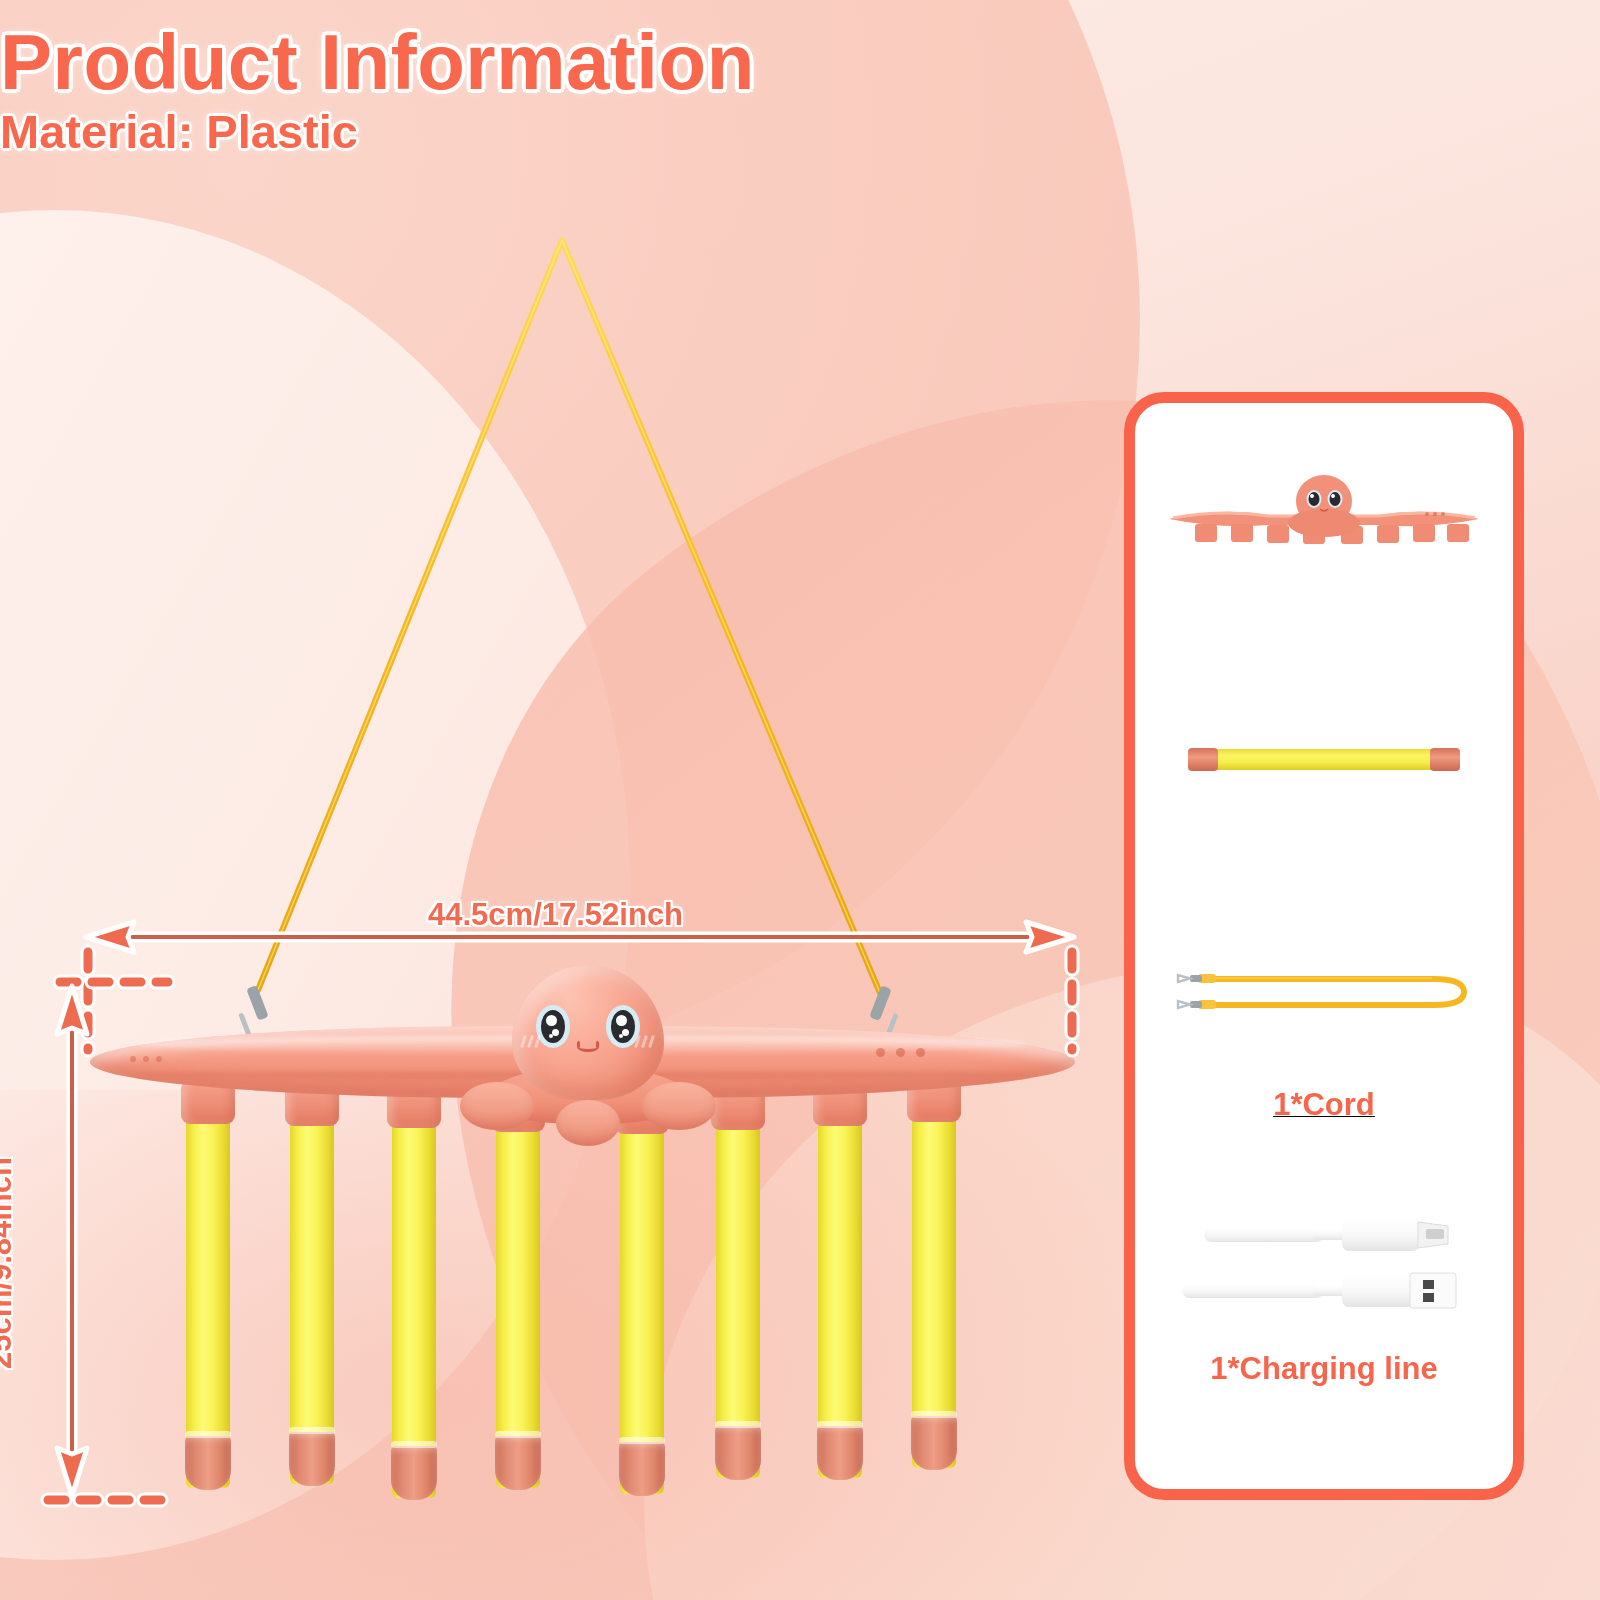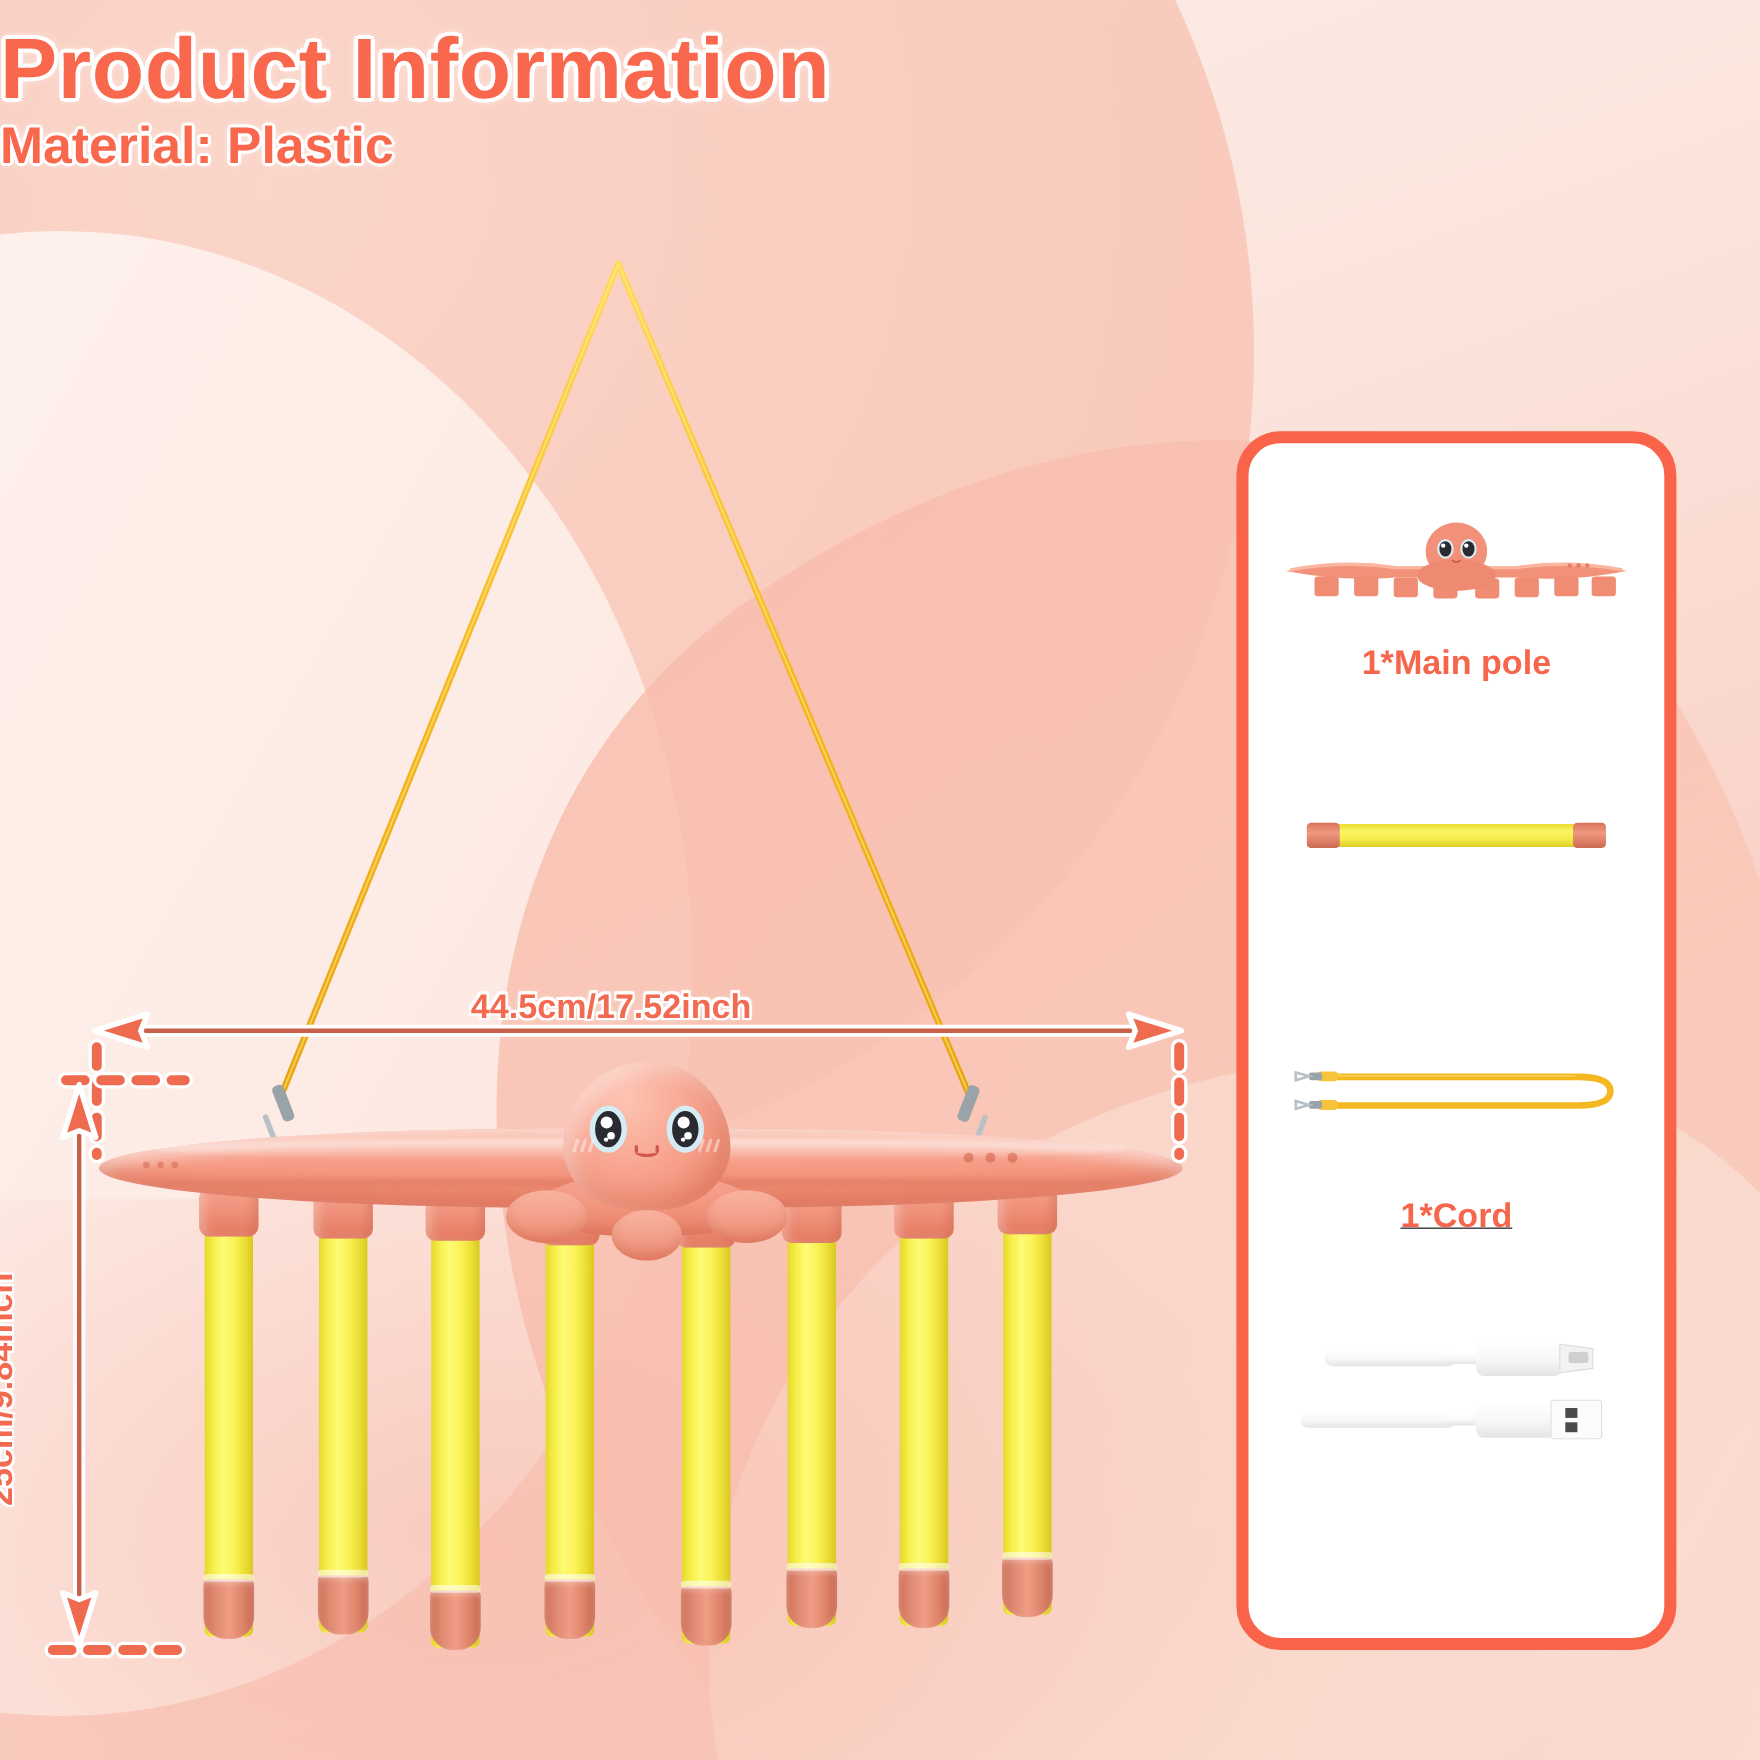--- a/index.html
+++ b/index.html
@@ -512,23 +512,20 @@
       <ellipse cx="176" cy="36" rx="6.5" ry="8" fill="#2a2b30" stroke="#d8ecf4" stroke-width="2"></ellipse>
       <circle cx="153" cy="33" r="2" fill="#fff"></circle>
       <circle cx="174" cy="33" r="2" fill="#fff"></circle>
       <path d="M 161 46 Q 165 50 169 46" fill="none" stroke="#d4584a" stroke-width="1.6"></path>
       <g fill="#cf5f46" opacity="0.6">
         <circle cx="268" cy="51" r="2"></circle>
           <circle cx="276" cy="51" r="2"></circle>
           <circle cx="284" cy="51" r="2"></circle>
       </g>
     </svg>
-    <div class="panel-item lbl-pole">
-      <span class="panel-label">1*Main pole</span>
-    </div>
 
     <svg class="thumb-stick" width="276" height="34" viewBox="0 0 276 34">
       <defs>
         <linearGradient id="sg" x1="0" y1="0" x2="0" y2="1">
           <stop offset="0%" stop-color="#e9dc2e"></stop>
           <stop offset="30%" stop-color="#fbf465"></stop>
           <stop offset="65%" stop-color="#f6ee4a"></stop>
           <stop offset="100%" stop-color="#dccd24"></stop>
         </linearGradient>
         <linearGradient id="cg" x1="0" y1="0" x2="0" y2="1">
@@ -571,15 +568,18 @@
       <path d="M 254 19 L 284 23 L 284 41 L 254 45 Z" fill="#f2f2f2" stroke="#dcdcdc" stroke-width="1"></path>
       <rect x="262" y="26" width="18" height="10" rx="2" fill="#cfcfcf"></rect>
 
       <rect x="18" y="80" width="142" height="15" rx="7.5" fill="url(#wg)"></rect>
       <rect x="150" y="82" width="36" height="11" rx="4" fill="url(#wg)"></rect>
       <rect x="178" y="71" width="72" height="33" rx="7" fill="url(#wg)"></rect>
       <rect x="246" y="70" width="46" height="35" rx="3" fill="#fbfbfb" stroke="#e0e0e0" stroke-width="1"></rect>
       <rect x="259" y="77" width="11" height="9" fill="#4a4a4a"></rect>
       <rect x="259" y="90" width="11" height="9" fill="#4a4a4a"></rect>
     </svg>
+    <div class="panel-item lbl-cable">
+      <span class="panel-label">1*Charging line</span>
+    </div>
   </div>
 
 </div>
 
 </body></html>

